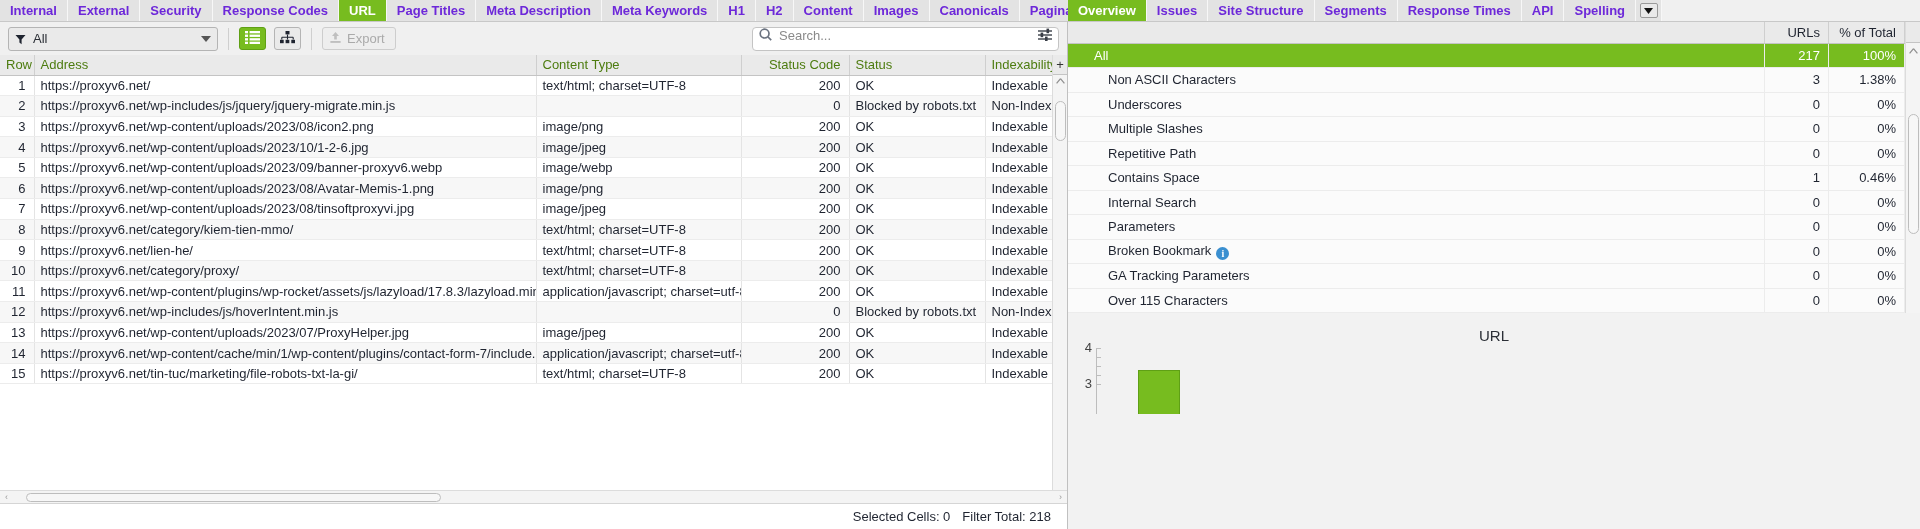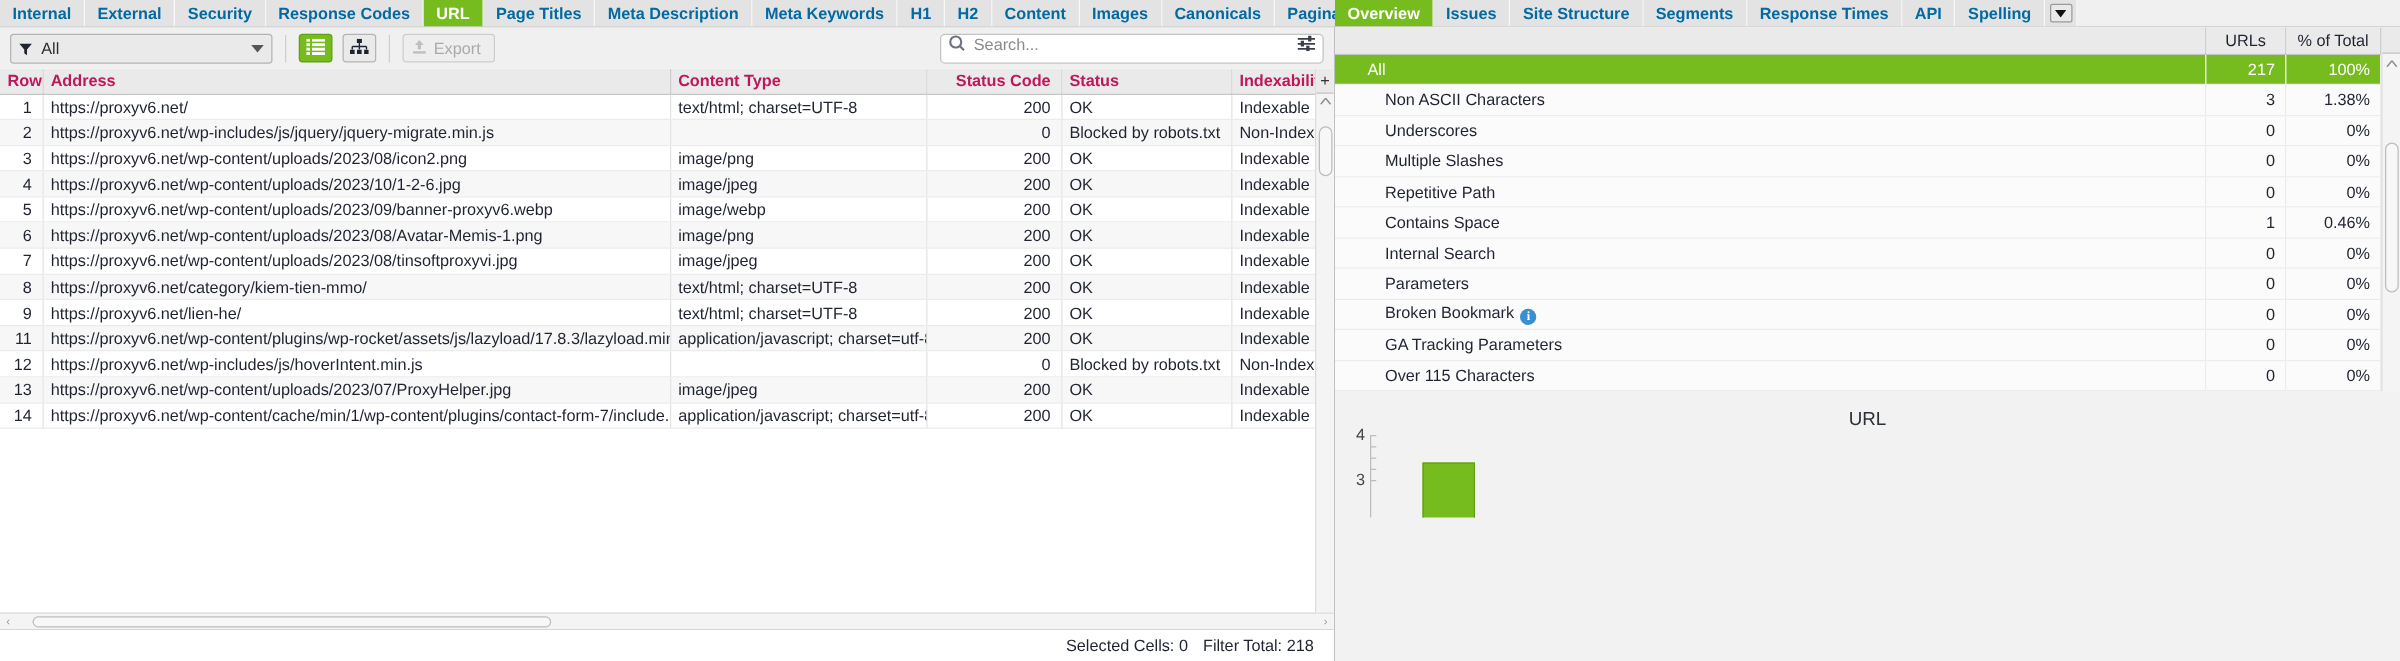--- a/index.html
+++ b/index.html
@@ -18,21 +18,21 @@
     display: flex; align-items: stretch;
     height: 22px;
     background: #f0f0f0;
     border-bottom: 1px solid #c8c8c8;
     flex: 0 0 auto;
   }
   .tab {
     display: flex; align-items: center;
     padding: 0 10px;
     font-size: 13px; font-weight: bold;
-    color: #0369a1;
+    color: #6d28d9;
     background: #e3e3e3;
     border-right: 1px solid #f7f7f7;
     white-space: nowrap;
     cursor: default;
     line-height: 1;
   }
   .tab.active { background: #77bc1f; color: #ffffff; }
   .tab-more {
     display: flex; align-items: center; justify-content: center;
     width: 26px;
@@ -113,23 +113,23 @@
   
   .table-wrap { flex: 1 1 auto; display: flex; flex-direction: column; background: #fff; overflow: hidden; }
   .tbl-scroll-row { display: flex; flex: 1 1 auto; min-height: 0; }
   .tbl { flex: 1 1 auto; overflow: hidden; }
   table.grid { border-collapse: collapse; table-layout: fixed; width: 100%; }
   table.grid th {
     height: 20px;
     background: #eaeaea;
     border-right: 1px solid #cfcfcf;
     border-bottom: 1px solid #c4c4c4;
-    font-weight: bold; font-size: 13px;
+    font-weight: normal; font-size: 13px;
     text-align: left; padding: 0 6px;
-    color: #be185d;
+    color: #4d7c0f;
     white-space: nowrap; overflow: hidden;
   }
   table.grid td {
     height: 20.6px;
     border-right: 1px solid #e4e4e4;
     border-bottom: 1px solid #ececec;
     padding: 0 6px;
     font-size: 13px;
     white-space: nowrap; overflow: hidden;
     background: #ffffff;
@@ -205,21 +205,21 @@
     border-right: 1px solid #ececec;
     padding: 0 8px;
     font-size: 13px;
     white-space: nowrap; overflow: hidden;
     background: #fbfbfb;
   }
   .ov-name { text-align: left; padding-left: 40px !important; }
   .ov-name-root { padding-left: 26px !important; }
   .ov-urls { width: 64px; text-align: right; }
   .ov-pct { width: 76px; text-align: right; }
-  th.ov-urls, th.ov-pct { text-align: center; margin-left: 35px; }
+  th.ov-urls, th.ov-pct { text-align: right; margin-left: 35px; }
   tr.ov-row-all td { background: #77bc1f !important; color: #ffffff; }
   .info-i {
     display: inline-flex; align-items: center; justify-content: center;
     width: 13px; height: 13px; border-radius: 50%;
     background: #3a8fd0; color: #fff; font-size: 10px; font-weight: bold;
     margin-left: 5px; vertical-align: -2px; font-family: "Liberation Serif", serif;
   }
   .ov-vscroll {
     width: 15px; flex: 0 0 15px; background: #f4f4f4;
     border-left: 1px solid #dcdcdc; position: relative;
@@ -458,20 +458,28 @@
                 </tr>
                 <tr>
                   <td class="c-row">9</td>
                   <td class="c-addr">https://proxyv6.net/lien-he/</td>
                   <td class="c-ctype">text/html; charset=UTF-8</td>
                   <td class="c-scode">200</td>
                   <td class="c-status">OK</td>
                   <td class="c-index">Indexable</td>
                 </tr>
                 <tr>
+                  <td class="c-row">10</td>
+                  <td class="c-addr">https://proxyv6.net/category/proxy/</td>
+                  <td class="c-ctype">text/html; charset=UTF-8</td>
+                  <td class="c-scode">200</td>
+                  <td class="c-status">OK</td>
+                  <td class="c-index">Indexable</td>
+                </tr>
+                <tr>
                   <td class="c-row">11</td>
                   <td class="c-addr">https://proxyv6.net/wp-content/plugins/wp-rocket/assets/js/lazyload/17.8.3/lazyload.min...</td>
                   <td class="c-ctype">application/javascript; charset=utf-8</td>
                   <td class="c-scode">200</td>
                   <td class="c-status">OK</td>
                   <td class="c-index">Indexable</td>
                 </tr>
                 <tr>
                   <td class="c-row">12</td>
                   <td class="c-addr">https://proxyv6.net/wp-includes/js/hoverIntent.min.js</td>
@@ -485,20 +493,28 @@
                   <td class="c-addr">https://proxyv6.net/wp-content/uploads/2023/07/ProxyHelper.jpg</td>
                   <td class="c-ctype">image/jpeg</td>
                   <td class="c-scode">200</td>
                   <td class="c-status">OK</td>
                   <td class="c-index">Indexable</td>
                 </tr>
                 <tr>
                   <td class="c-row">14</td>
                   <td class="c-addr">https://proxyv6.net/wp-content/cache/min/1/wp-content/plugins/contact-form-7/include...</td>
                   <td class="c-ctype">application/javascript; charset=utf-8</td>
+                  <td class="c-scode">200</td>
+                  <td class="c-status">OK</td>
+                  <td class="c-index">Indexable</td>
+                </tr>
+                <tr>
+                  <td class="c-row">15</td>
+                  <td class="c-addr">https://proxyv6.net/tin-tuc/marketing/file-robots-txt-la-gi/</td>
+                  <td class="c-ctype">text/html; charset=UTF-8</td>
                   <td class="c-scode">200</td>
                   <td class="c-status">OK</td>
                   <td class="c-index">Indexable</td>
                 </tr>
               </tbody>
           </table>
         </div>
         <div class="vscroll">
           <div class="vs-plus">+</div>
           <div class="vs-arrow">

